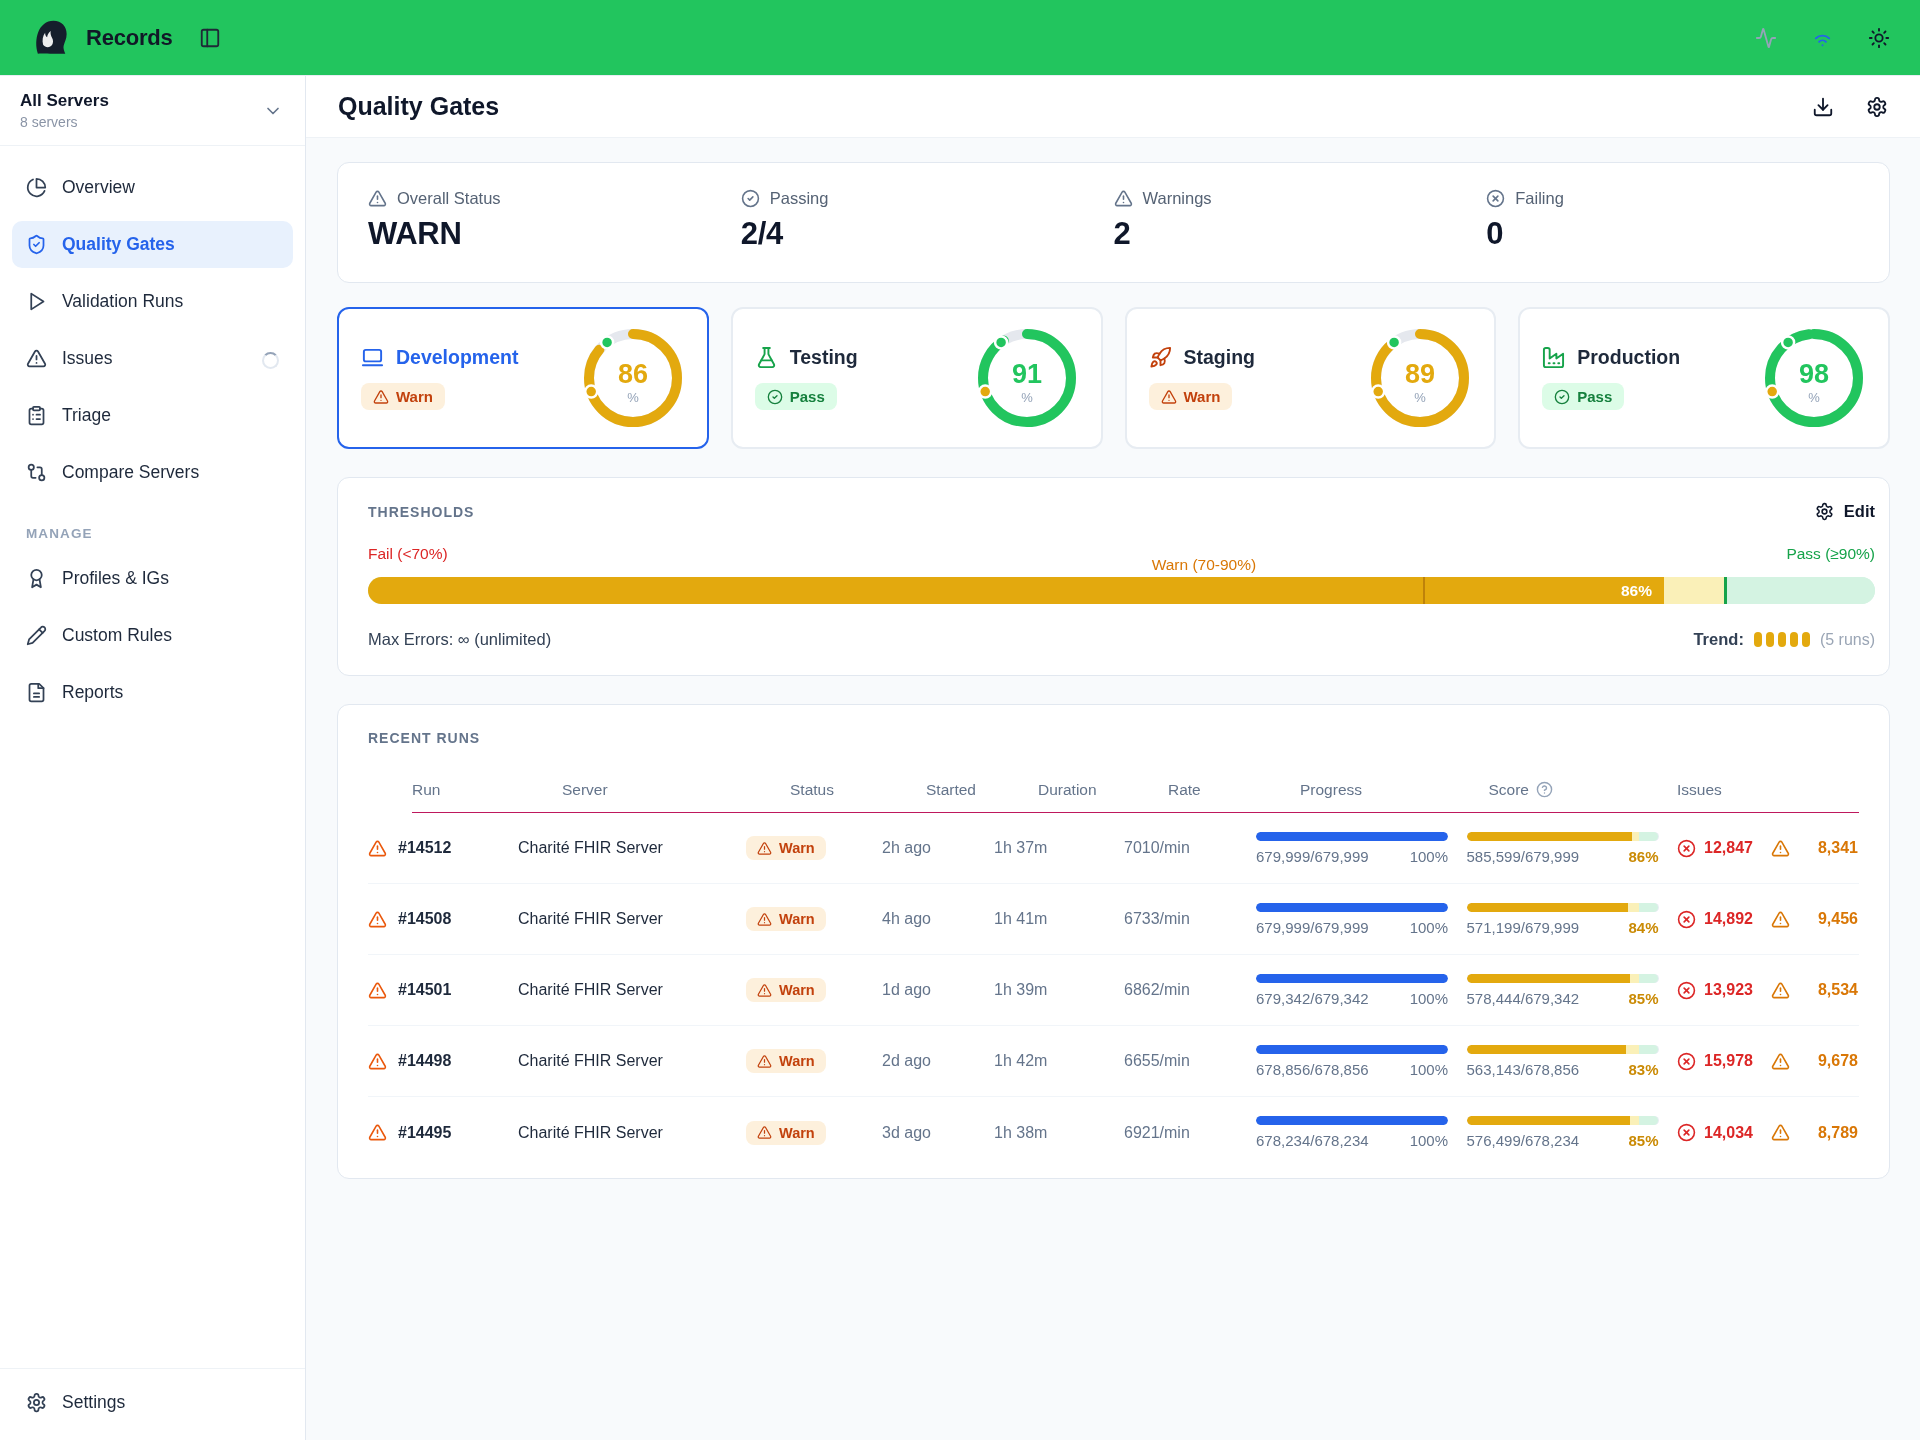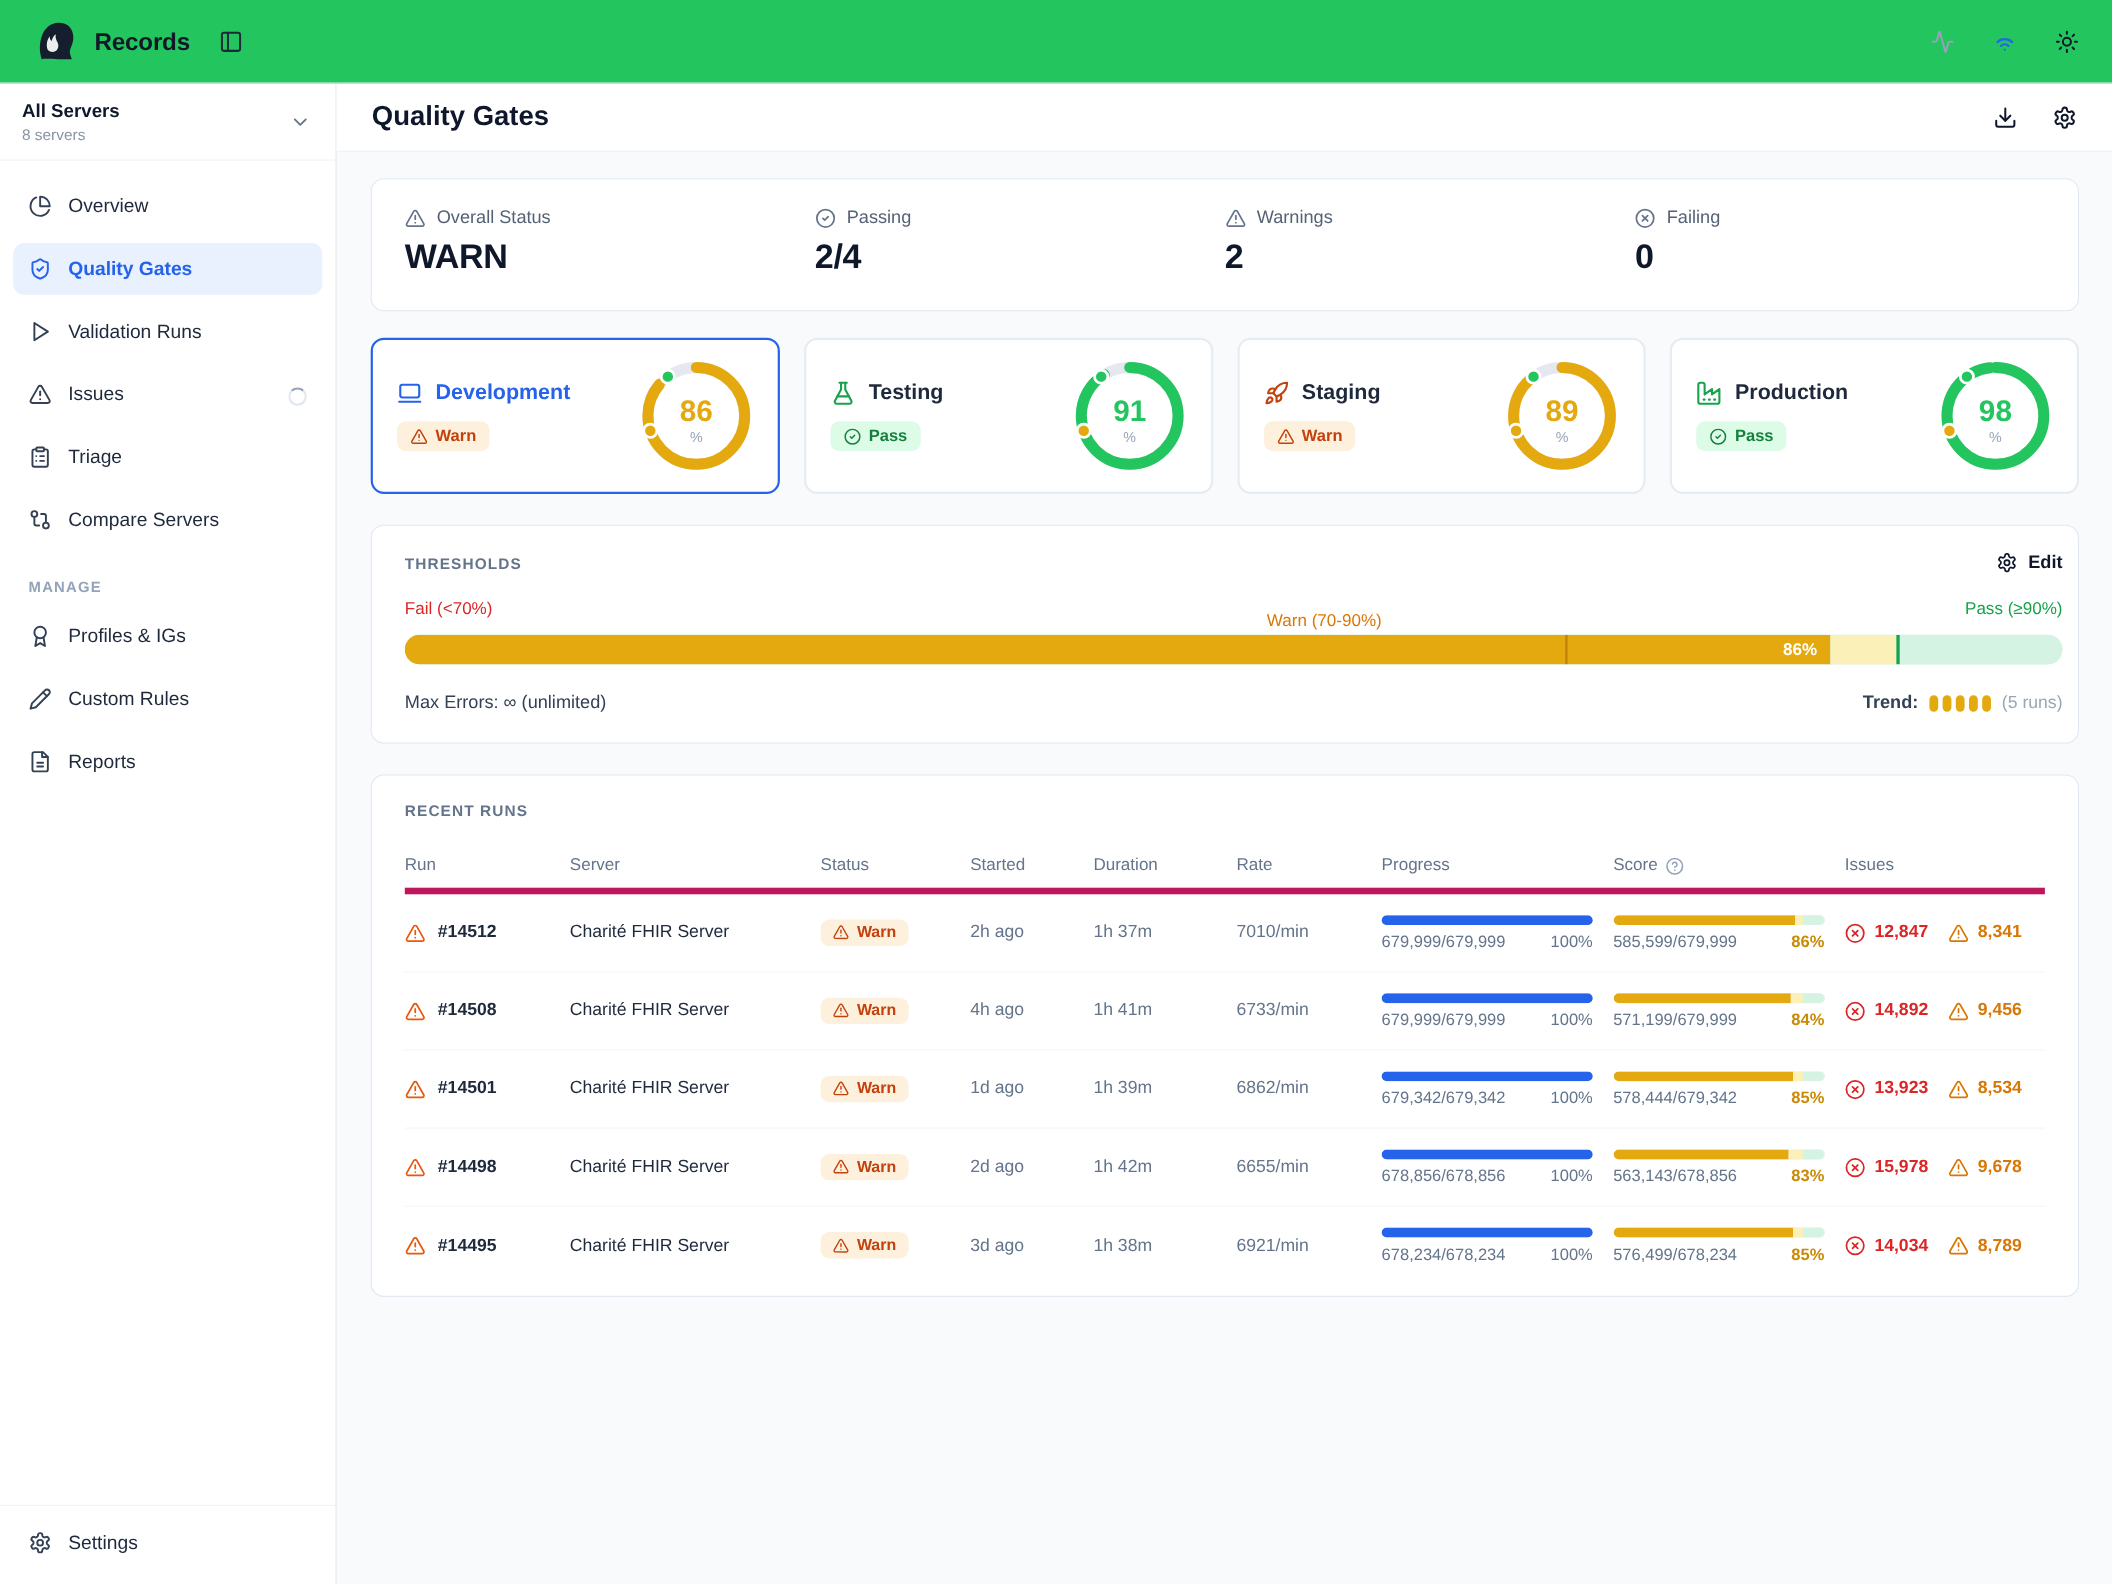--- a/index.html
+++ b/index.html
@@ -113,36 +113,36 @@
   .max-errors { font-size:16.5px; font-weight:500; color:#334155; }
   .trend { display:flex; align-items:center; gap:10px; }
   .trend .tl { font-size:16.5px; font-weight:600; color:#334155; }
   .trend-dots { display:flex; align-items:center; gap:4px; }
   .trend-dots i { width:8px; height:15px; border-radius:4px; background:#e3a90e; }
   .trend .runs { font-size:16px; color:#9aa5b5; }
 
   
   .runs-card { margin-top:28px; padding:24px 30px 10px 30px; margin-bottom:26px; }
   .tgrid { display:grid; grid-template-columns:150px 228px 136px 112px 130px 132px 1fr 1fr 182px; align-items:center; }
-  .thead { margin-top:20px; height:46px; border-bottom:6px solid #be185d; color:#64748b; font-size:15.5px; }
+  .thead { margin-top:20px; height:46px; border-bottom:1px solid #be185d; color:#64748b; font-size:15.5px;margin-left:44px; }
   .thead .hc { display:flex; align-items:center; gap:7px; }
   .trow { height:71px; border-bottom:1px solid #f1f5f9; font-size:16px; }
   .trow:last-child { border-bottom:none; }
   .c-run { display:flex; align-items:center; gap:11px; font-weight:600; color:#1e293b; }
   .c-run svg { color:#ea580c; }
   .c-server { color:#1e293b; }
   .muted { color:#64748b; }
   .cellbar { width:192px; }
   .bar { height:9px; border-radius:5px; background:#e8edf3; overflow:hidden; display:flex; }
   .bar i { height:100%; }
   .sub { display:flex; justify-content:space-between; margin-top:7px; font-size:15px; color:#64748b; }
   .sub .pct-amber { color:#ca8a04; font-weight:700; }
   .c-issues { display:flex; align-items:center; gap:8px; font-size:16px; font-weight:700; }
   .c-issues .red { color:#dc2626; }
-  .c-issues .amb { color:#d97706; margin-left:0; }
+  .c-issues .amb { color:#d97706; margin-left:20px; }
   .c-issues svg.xc { color:#dc2626; }
   .c-issues svg.wt { color:#d97706; margin-left:10px; }
   .badge.small { margin-top:0; padding:4px 11px; font-size:14.5px; }
   .help-ic { color:#94a3b8; }
 </style>
 </head>
 <body>
 
 <header class="topbar">
   <div class="brand">

